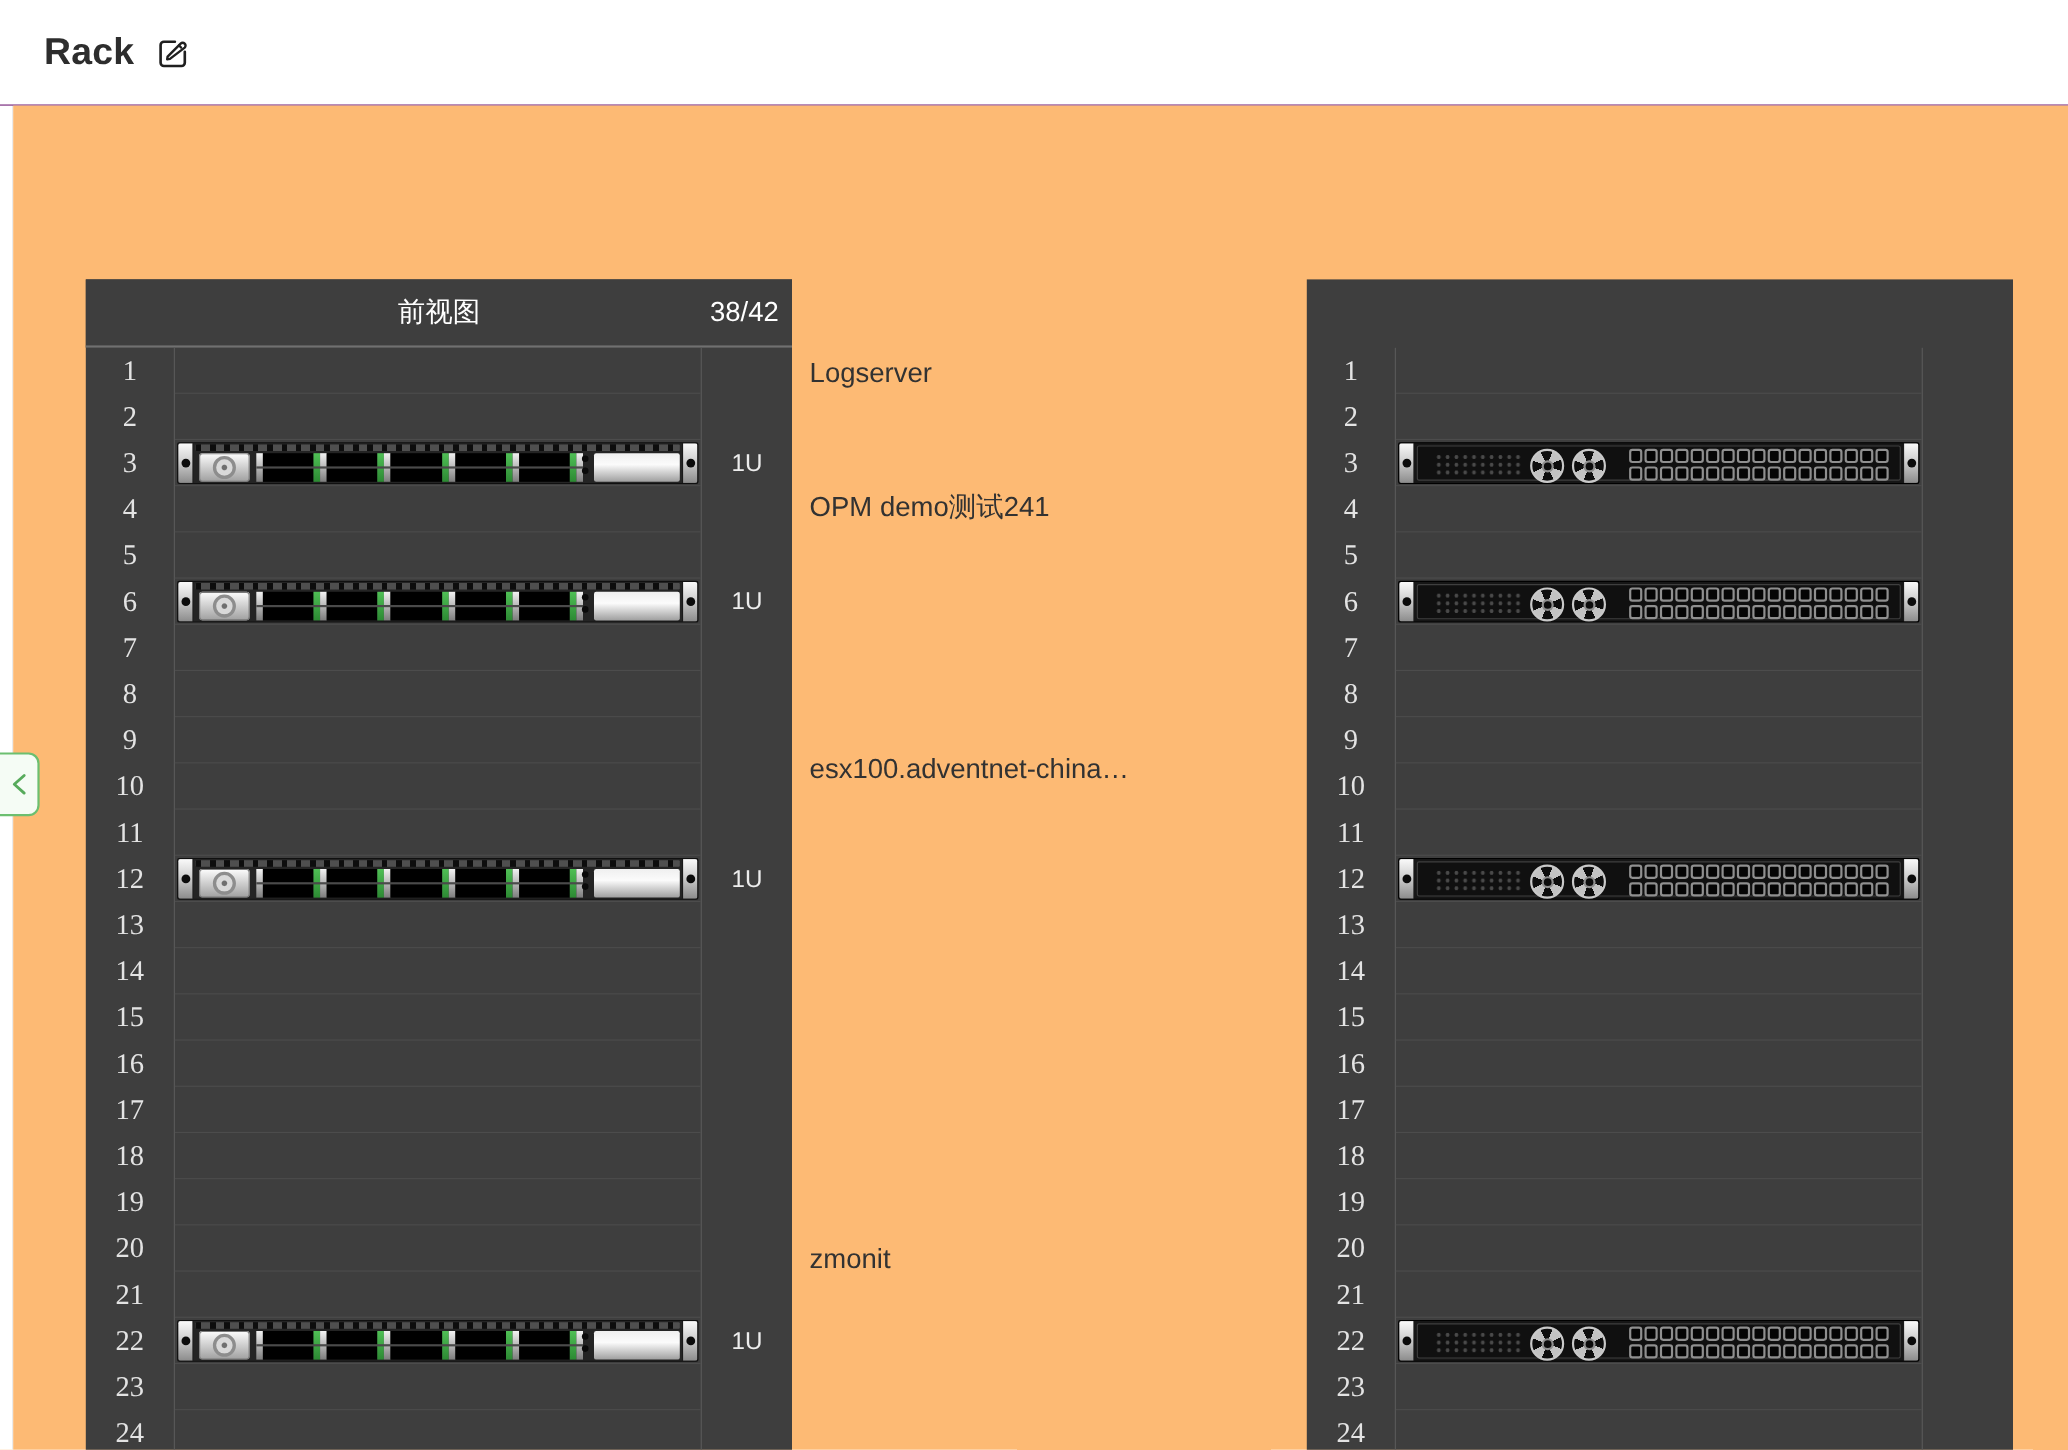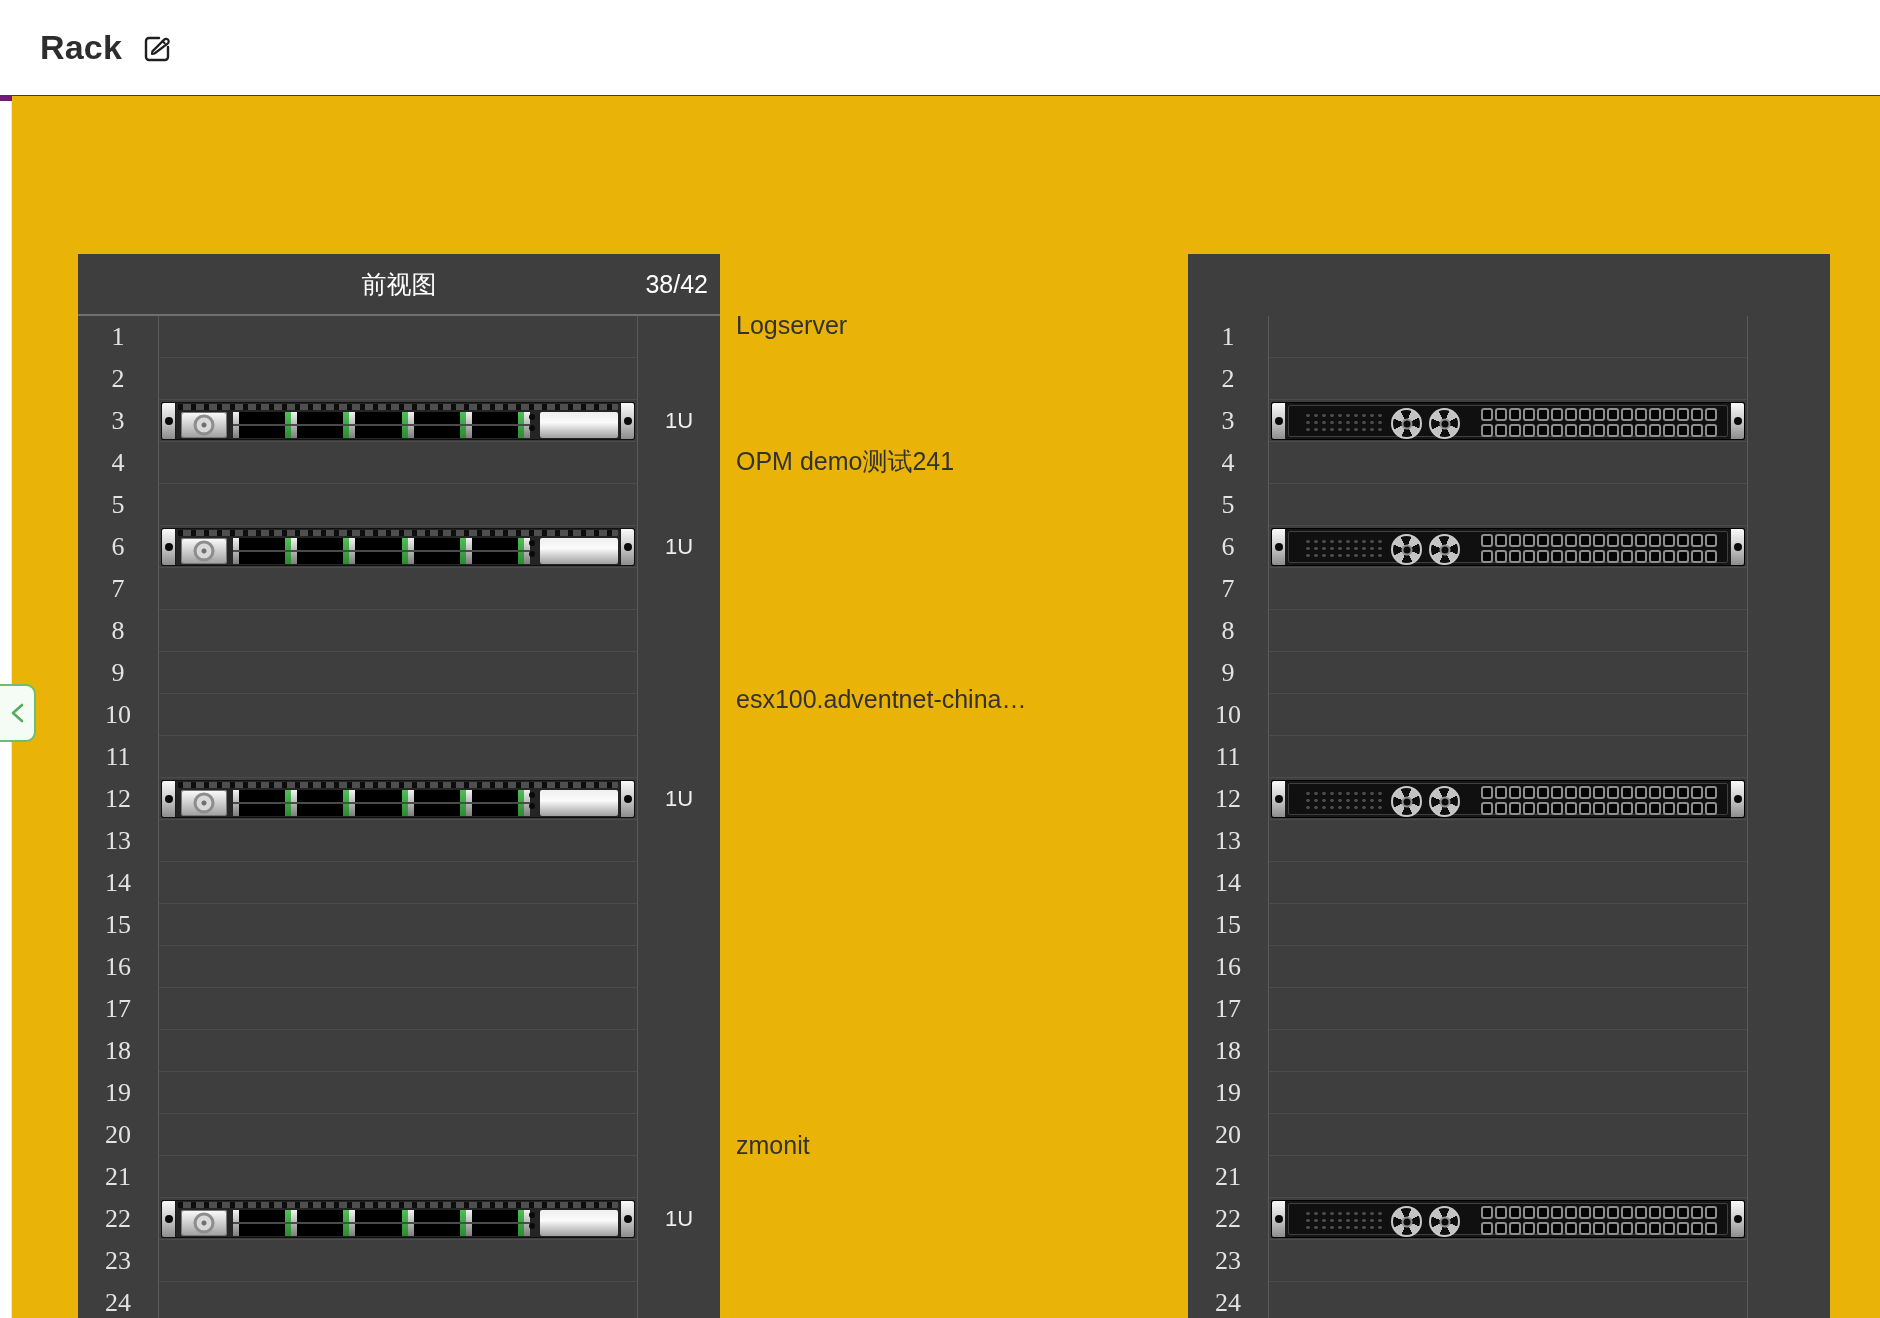--- a/index.html
+++ b/index.html
@@ -5,31 +5,31 @@
   html,body{margin:0;padding:0;}
   body{
     width:1880px;height:1318px;overflow:hidden;position:relative;
     background:#ffffff;font-family:"Liberation Sans", sans-serif;
     -webkit-font-smoothing:antialiased;
   }
   
   .gutter-line{position:absolute;left:11px;top:0;bottom:0;width:1px;background:#e8e8e8;}
   .page-header{
     position:absolute;left:0;top:0;right:0;height:95px;background:#ffffff;
-    border-bottom:6px solid #701a75;display:flex;align-items:center;
+    border-bottom:1px solid #701a75;display:flex;align-items:center;
   }
   .page-title{
     margin:0 0 0 40px;font-size:34px;font-weight:700;color:#2d2d2d;letter-spacing:.2px;
   }
   .edit-btn{
     margin-left:18px;width:34px;height:34px;border:none;background:transparent;
     padding:0;cursor:pointer;display:flex;align-items:center;justify-content:center;
   }
   .main-area{
-    position:absolute;left:12px;top:96px;right:0;bottom:0;background:#eab308;
+    position:absolute;left:12px;top:96px;right:0;bottom:0;background:#fdba74;
   }
   
   .rack-panel{
     position:absolute;top:158px;width:642px;height:1160px;background:var(--rack-bg,#3e3e3e);
   }
   .rack-panel.front{left:66px;}
   .rack-panel.rear{left:1176px;}
   .rack-header{
     position:relative;height:60px;line-height:60px;background:var(--rack-bg,#3e3e3e);
     border-bottom:2px solid #707070;color:#ffffff;text-align:center;font-size:25px;
@@ -308,21 +308,21 @@
       <div class="ru-col">
           <div class="ru-label" style="top: 84px;">1U</div>
           <div class="ru-label" style="top: 210px;">1U</div>
           <div class="ru-label" style="top: 462px;">1U</div>
           <div class="ru-label" style="top: 882px;">1U</div>
         </div>
     </div>
   </section>
 
   <div id="labels-layer">
-      <div class="device-name" style="top: 208px; text-align: center;">Logserver</div>
+      <div class="device-name" style="top: 222px; text-align: center;">Logserver</div>
       <div class="device-name" style="top: 344px;">OPM demo测试241</div>
       <div class="device-name" style="top: 582px;">esx100.adventnet-china…</div>
       <div class="device-name" style="top: 1028px;">zmonit</div>
     </div>
 
   <section class="rack-panel rear" id="panel-rear">
     <div class="rack-body">
       <div class="num-col">
           <div class="slot-num">1</div>
           <div class="slot-num">2</div>

